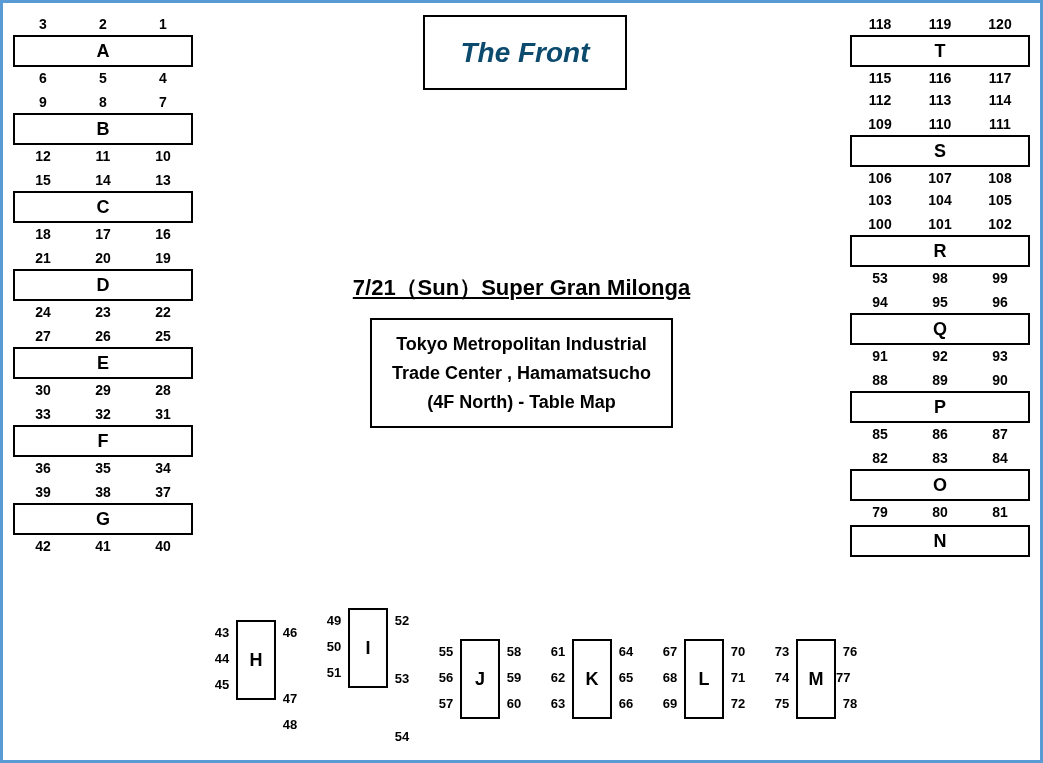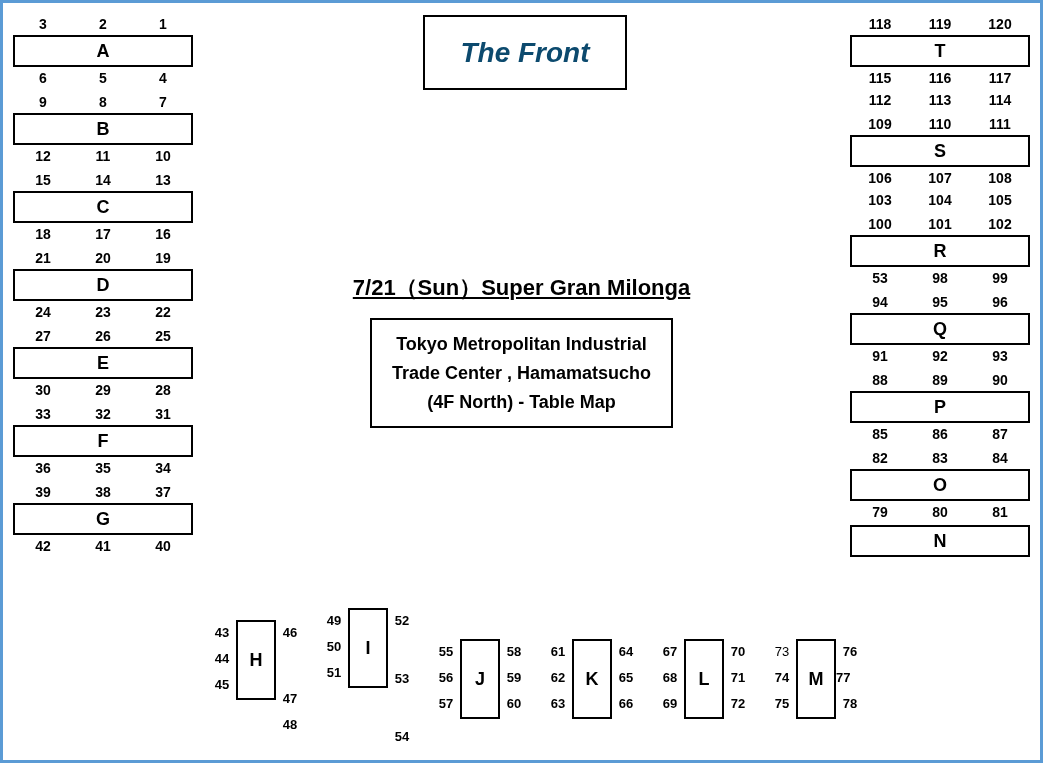--- a/index.html
+++ b/index.html
@@ -412,21 +412,21 @@
           <span style="font-size:13px;font-weight:bold;width:28px;text-align:center;line-height:26px;">72</span>
         </div>
       </div>
     </div>
 
     <div style="width:6px;"></div>
 
     <div style="display:flex; flex-direction:column; align-items:center;">
       <div style="display:flex; align-items:stretch;">
         <div style="display:flex; flex-direction:column; align-items:center;">
-          <span style="font-size:13px;font-weight:normal;width:28px;text-align:center;line-height:26px;">73</span>
+          <span style="font-size:13px;font-weight:bold;width:28px;text-align:center;line-height:26px;">73</span>
           <span style="font-size:13px;font-weight:bold;width:28px;text-align:center;line-height:26px;">74</span>
           <span style="font-size:13px;font-weight:bold;width:28px;text-align:center;line-height:26px;">75</span>
         </div>
         <div class="bottom-table-box">M</div>
         <div style="display:flex; flex-direction:column; align-items:center;">
           <span style="font-size:13px;font-weight:bold;width:28px;text-align:center;line-height:26px;">76</span>
           <span style="font-size:13px;font-weight:bold;width:28px;text-align:left;line-height:26px;">77</span>
           <span style="font-size:13px;font-weight:bold;width:28px;text-align:center;line-height:26px;">78</span>
         </div>
       </div>

